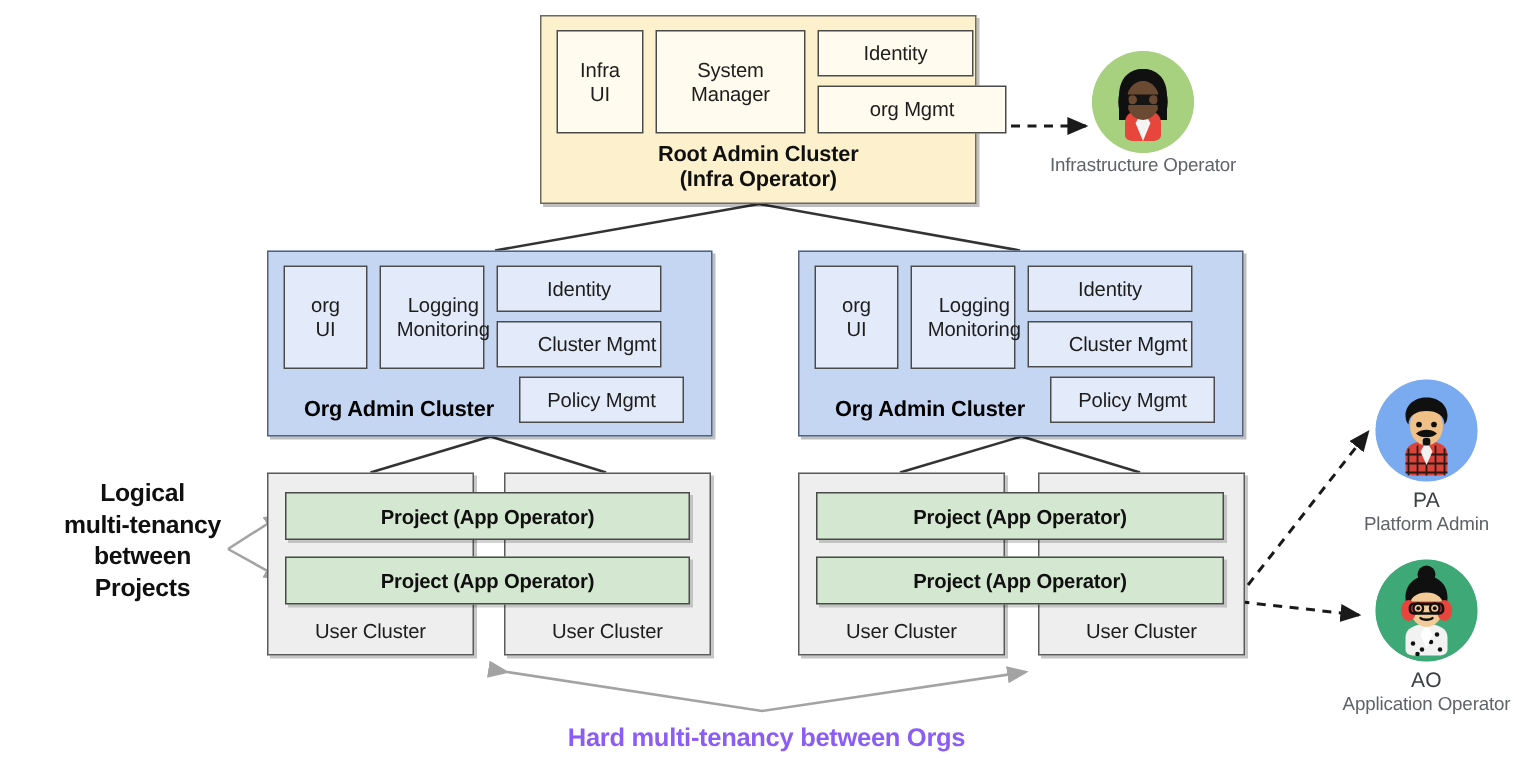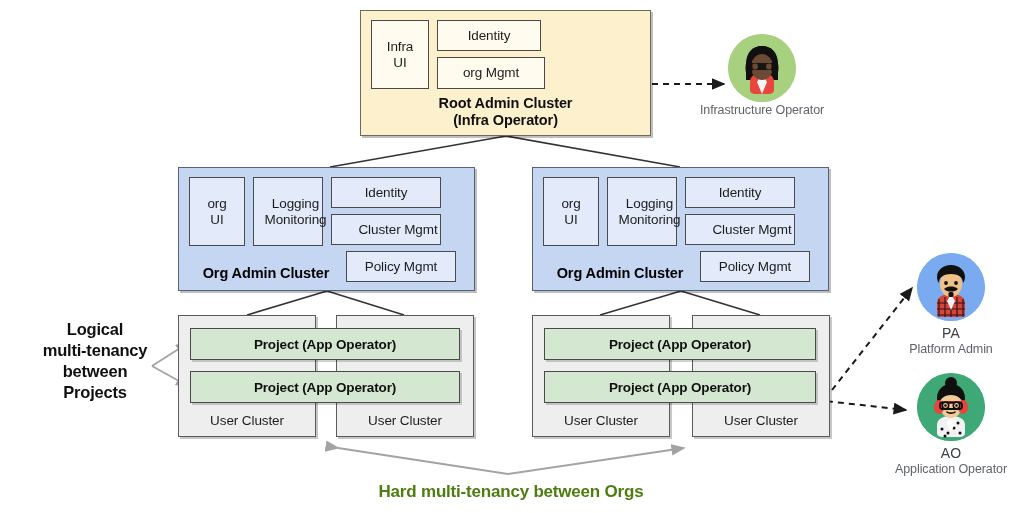--- a/index.html
+++ b/index.html
@@ -32,21 +32,21 @@
     border: 1.6px solid #4a4a4a;
     display: flex; align-items: center; justify-content: center;
     text-align: center;
     font-size: 13.5px; color: #1d1d1d; line-height: 1.12;
     letter-spacing: -0.1px;
   }
   .mod.infra-ui   { width: 58px; height: 69px; }
   .mod.sysmgr     { width: 100px; height: 69px; }
   .stack-col { display: flex; flex-direction: column; gap: 6px; }
   .mod.identity-r { width: 104px; height: 31px; }
-  .mod.orgmgmt    { width: 108px; height: 32px; }
+  .mod.orgmgmt    { width: 126px; height: 32px; }
   .cluster-title {
     position: absolute; left: 0; right: 0; bottom: 6px;
     text-align: center; font-weight: bold; font-size: 14.5px;
     color: #101010; line-height: 1.18; letter-spacing: -0.1px;
   }
 
   
   .org-cluster {
     top: 167px; width: 297px; height: 124px;
     background: #c5d6f2;
@@ -104,21 +104,21 @@
 
   
   .left-note {
     position: absolute; left: 20px; top: 303px; width: 150px;
     text-align: center; font-weight: bold; font-size: 16.5px;
     line-height: 1.28; color: #101010; letter-spacing: -0.2px; margin-top: 16px;
   }
   .bottom-note {
     position: absolute; left: 0; right: 0; top: 482px;
     text-align: center; font-weight: bold; font-size: 17px;
-    color: #4d7c0f; letter-spacing: -0.2px;
+    color: #8b5cf6; letter-spacing: -0.2px;
   }
 
   
   .persona { position: absolute; width: 160px; text-align: center; }
   .p-io { left: 682px; top: 34px; }
   .p-pa { left: 871px; top: 253px; }
   .p-ao { left: 871px; top: 373px; }
   .avatar {
     width: 68px; height: 68px; border-radius: 50%;
     margin: 0 auto; position: relative; overflow: hidden;
@@ -181,20 +181,26 @@
       <path d="M338,448 L508,474 L684,448"></path>
     </g>
   </svg>
 
   <div class="box root-cluster">
     <div class="root-inner">
       <div class="mod infra-ui">
         <span>
           <span>Infra</span><br>
           <span>UI</span>
+        </span>
+      </div>
+      <div class="mod sysmgr">
+        <span>
+          <span>System</span><br>
+          <span>Manager</span>
         </span>
       </div>
       <div class="stack-col">
         <div class="mod identity-r">Identity</div>
         <div class="mod orgmgmt">org Mgmt</div>
       </div>
     </div>
     <div class="cluster-title">
       <div>Root Admin Cluster</div>
       <div>(Infra Operator)</div>

